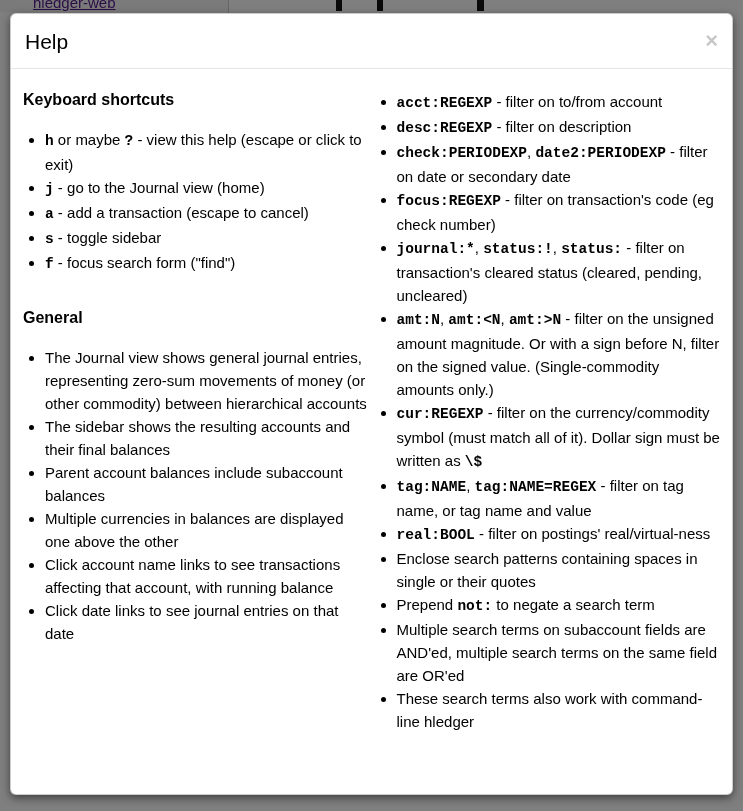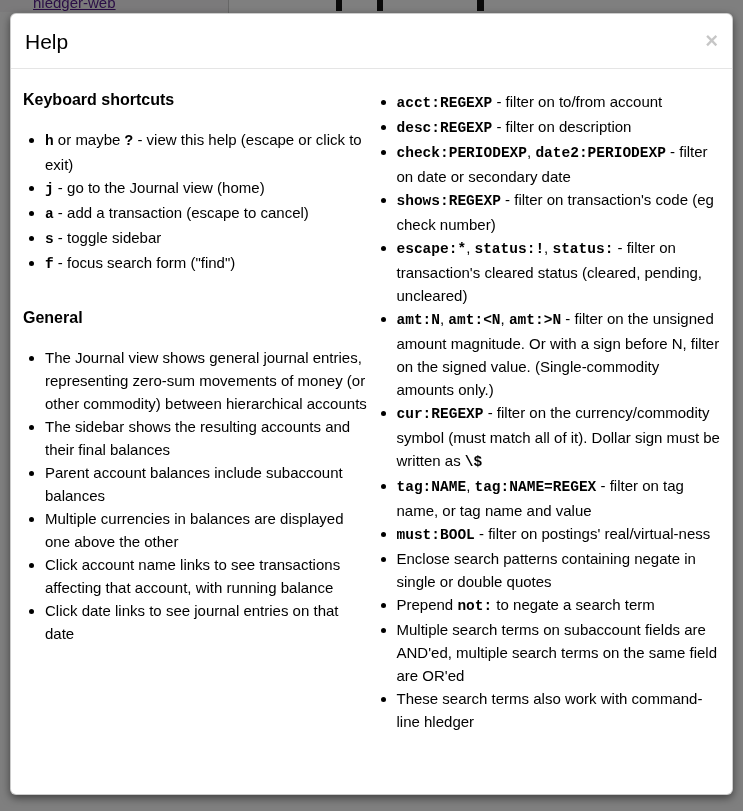--- a/index.html
+++ b/index.html
@@ -123,26 +123,26 @@
           <li>Multiple currencies in balances are displayed one above the other</li>
           <li>Click account name links to see transactions affecting that account, with running balance</li>
           <li>Click date links to see journal entries on that date</li>
         </ul>
       </div>
     <div class="help-col">
         <ul class="help-list">
           <li><code class="term">acct:REGEXP</code> - filter on to/from account</li>
           <li><code class="term">desc:REGEXP</code> - filter on description</li>
           <li><code class="term">check:PERIODEXP</code>, <code class="term">date2:PERIODEXP</code> - filter on date or secondary date</li>
-          <li><code class="term">shows:REGEXP</code> - filter on transaction's code (eg check number)</li>
-          <li><code class="term">escape:*</code>, <code class="term">status:!</code>, <code class="term">status:</code> - filter on transaction's cleared status (cleared, pending, uncleared)</li>
+          <li><code class="term">focus:REGEXP</code> - filter on transaction's code (eg check number)</li>
+          <li><code class="term">journal:*</code>, <code class="term">status:!</code>, <code class="term">status:</code> - filter on transaction's cleared status (cleared, pending, uncleared)</li>
           <li><code class="term">amt:N</code>, <code class="term">amt:&lt;N</code>, <code class="term">amt:&gt;N</code> - filter on the unsigned amount magnitude. Or with a sign before N, filter on the signed value. (Single-commodity amounts only.)</li>
           <li><code class="term">cur:REGEXP</code> - filter on the currency/commodity symbol (must match all of it). Dollar sign must be written as <code class="term">\$</code></li>
           <li><code class="term">tag:NAME</code>, <code class="term">tag:NAME=REGEX</code> - filter on tag name, or tag name and value</li>
-          <li><code class="term">must:BOOL</code> - filter on postings' real/virtual-ness</li>
-          <li>Enclose search patterns containing negate in single or double quotes</li>
+          <li><code class="term">real:BOOL</code> - filter on postings' real/virtual-ness</li>
+          <li>Enclose search patterns containing spaces in single or their quotes</li>
           <li>Prepend <code class="term">not:</code> to negate a search term</li>
           <li>Multiple search terms on subaccount fields are AND'ed, multiple search terms on the same field are OR'ed</li>
           <li>These search terms also work with command-line hledger</li>
         </ul>
       </div>
   </div>
 </div>
 
 </body></html>

